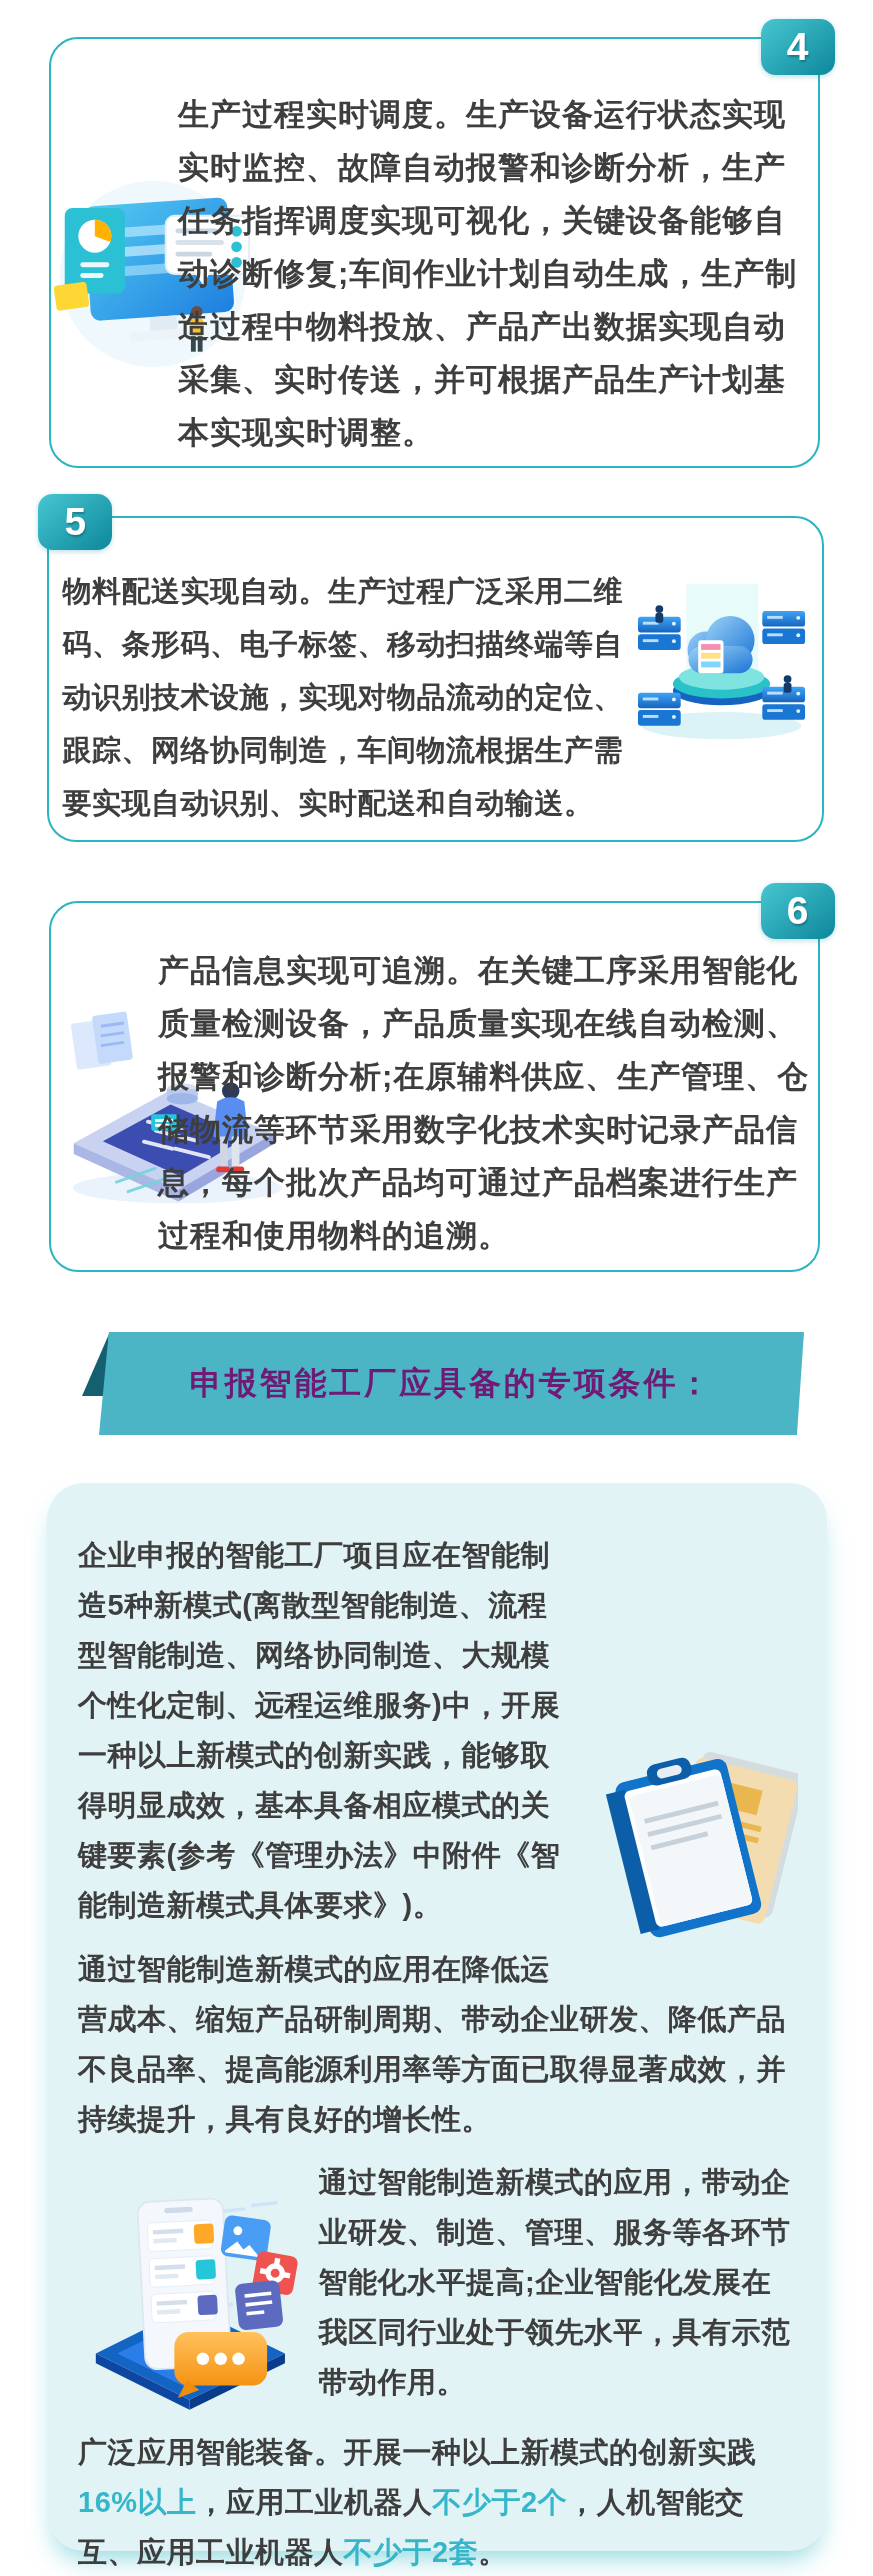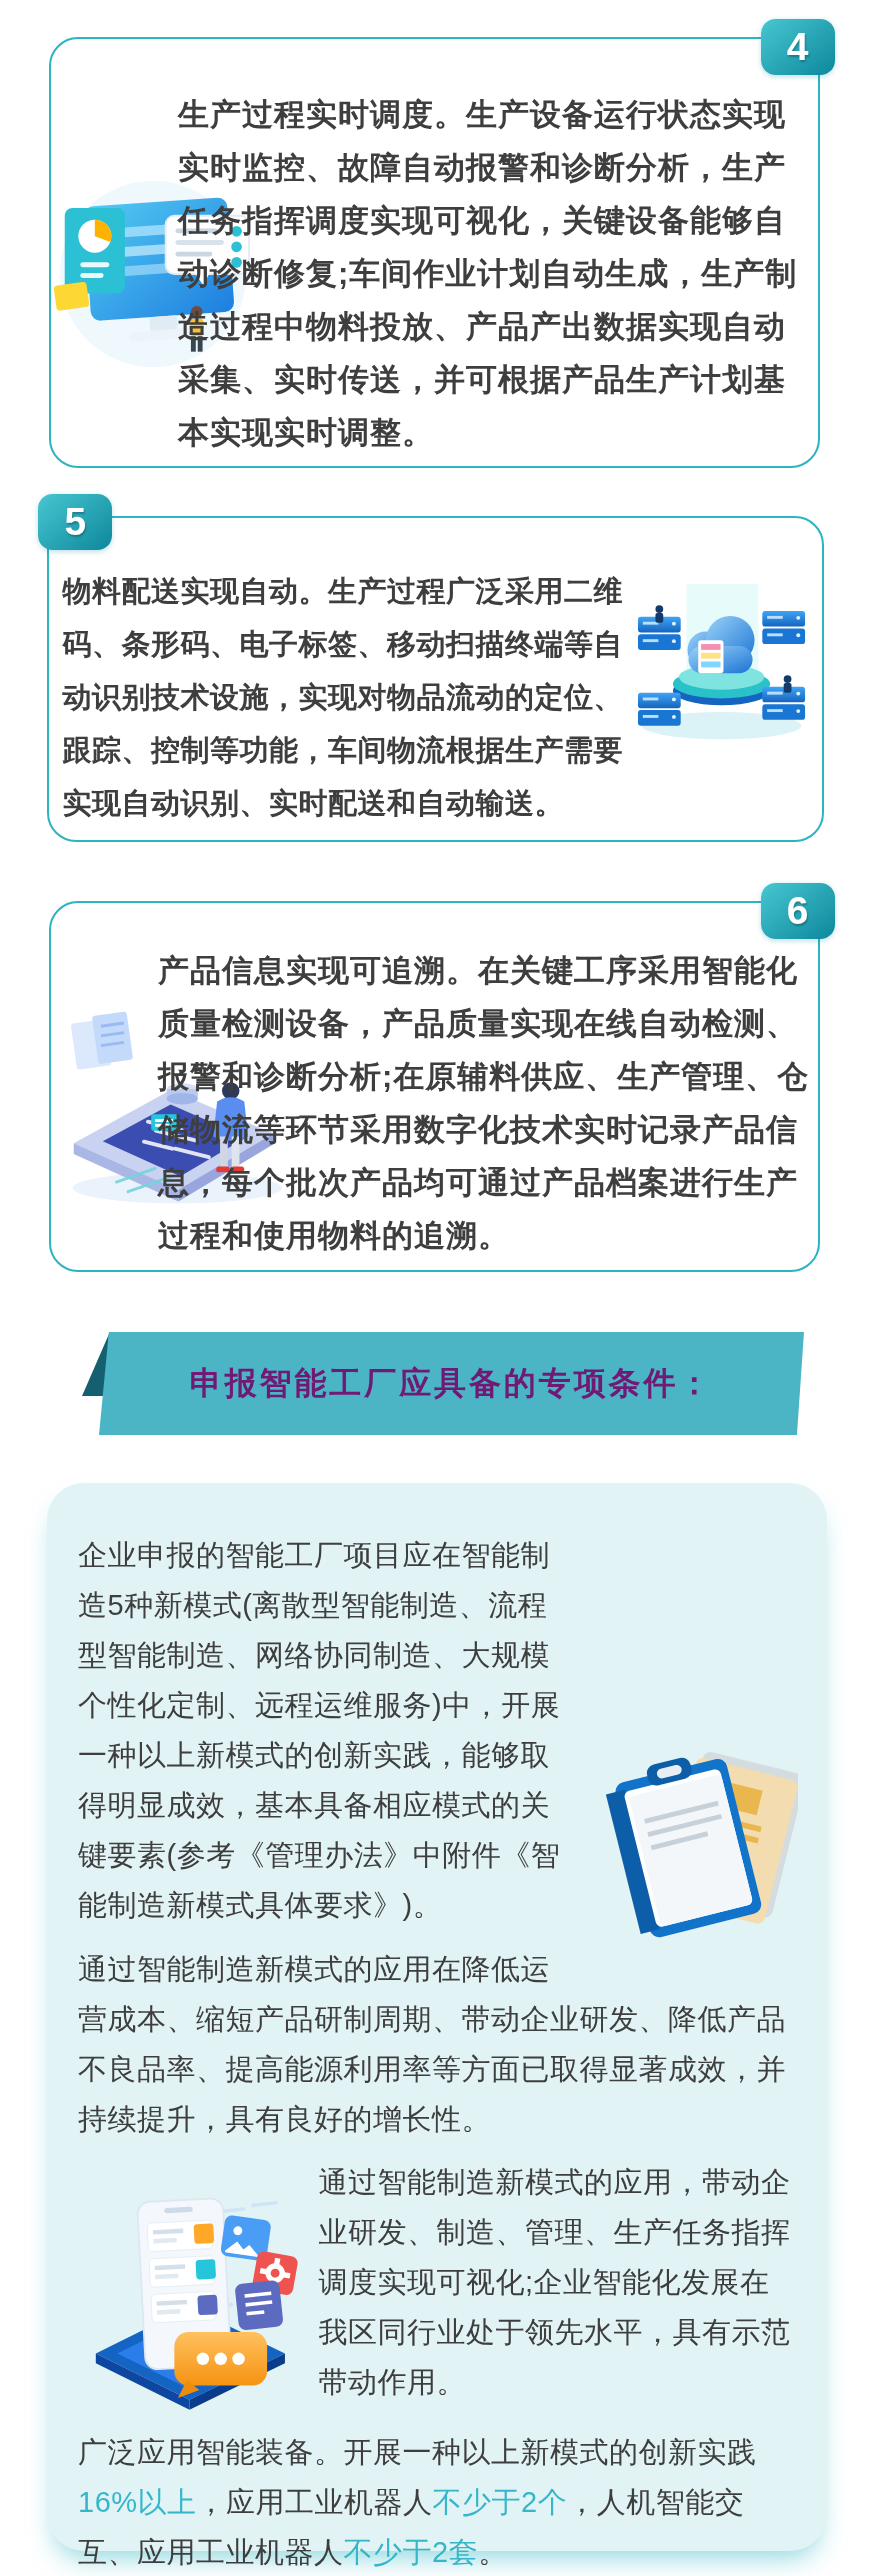--- a/index.html
+++ b/index.html
@@ -42,21 +42,21 @@
           background:var(--banner-bg);
           clip-path:polygon(1.4% 0,100% 0,99% 100%,0 100%);
           color:#701a75;font-size:32px;font-weight:900;letter-spacing:2.9px;
           text-align:center;line-height:103px;}
 
   
   .panel{position:absolute;left:47px;top:1483px;width:780px;height:1068px;
          background:var(--panel-bg);border-radius:37px;
          box-shadow:0 15.5px 27px -9.7px rgba(43,180,194,.55);
          padding:47px 29px 0 31px;}
-  .panel p{margin:0 0 13.6px;font-size:29px;line-height:50px;font-weight:400;
+  .panel p{margin:0 0 13.6px;font-size:29px;line-height:50px;font-weight:700;
            color:var(--text);letter-spacing:0.5px;}
   .hl{color:var(--highlight);}
   .float-clipboard{float:right;width:206px;height:212px;margin:204px 0 7.8px 15.5px;}
   .float-phone{float:left;width:223px;height:260px;margin:3.9px 17.5px 5.8px 0;}
   .p-clear{clear:left;}
   .float-clipboard svg,.float-phone svg,.illu svg{display:block;width:100%;height:100%;}
 </style>
 </head>
 <body>
 
@@ -167,21 +167,21 @@
         <g fill="#123a6b">
             <circle cx="28" cy="32" r="4"></circle>
             <rect x="24" y="36" width="8" height="10" rx="2"></rect>
           </g>
         <g fill="#123a6b">
             <circle cx="160" cy="104" r="4"></circle>
             <rect x="156" y="108" width="8" height="10" rx="2"></rect>
           </g>
       </svg>
     </figure>
-    <p class="card-text">物料配送实现自动。生产过程广泛采用二维码、条形码、电子标签、移动扫描终端等自动识别技术设施，实现对物品流动的定位、跟踪、控制等功能，车间物流根据生产需要实现自动识别、实时配送和自动输送。</p>
+    <p class="card-text">物料配送实现自动。生产过程广泛采用二维码、条形码、电子标签、移动扫描终端等自动识别技术设施，实现对物品流动的定位、跟踪、网络协同制造，车间物流根据生产需要实现自动识别、实时配送和自动输送。</p>
   </section>
 
   <section class="card card-6">
     <div class="badge badge-tr">6</div>
     <figure class="illu illu-tablet">
       <svg viewBox="0 0 245 225">
         <ellipse cx="125" cy="198" rx="108" ry="16" fill="#eaf2fb"></ellipse>
         <path d="M18 152 L118 97 L224 142 L126 200 Z" fill="#c9d2f0"></path>
         <path d="M18 152 L18 163 L126 212 L126 200 Z" fill="#aab6e3"></path>
         <path d="M224 142 L224 153 L126 212 L126 200 Z" fill="#98a6dd"></path>
@@ -315,20 +315,20 @@
           </g>
           <g>
             <rect x="108" y="186" width="104" height="60" rx="16" fill="url(#gorg)"></rect>
             <path d="M122 240 l-10 20 24 -9 Z" fill="#ef8c0c"></path>
             <circle cx="140" cy="216" r="7" fill="#ffffff"></circle>
             <circle cx="160" cy="216" r="7" fill="#ffffff"></circle>
             <circle cx="180" cy="216" r="7" fill="#ffffff"></circle>
           </g>
         </svg>
       </span>
-      <span>通过智能制造新模式的应用，带动企业研发、制造、管理、生产任务指挥调度实现可视化;企业智能化发展在我区同行业处于领先水平，具有示范带动作用。</span>
+      <span>通过智能制造新模式的应用，带动企业研发、制造、管理、服务等各环节智能化水平提高;企业智能化发展在我区同行业处于领先水平，具有示范带动作用。</span>
     </p>
 
     <p class="p-clear"><span>广泛应用智能装备。开展一种以上新模式的创新实践 </span><span class="hl">16%以上</span><span>，应用工业机器人</span><span class="hl">不少于2个</span><span>，人机智能交互、应用工业机器人</span><span class="hl">不少于2套</span><span>。</span></p>
   </section>
 
 </div>
 
 
 </body></html>

